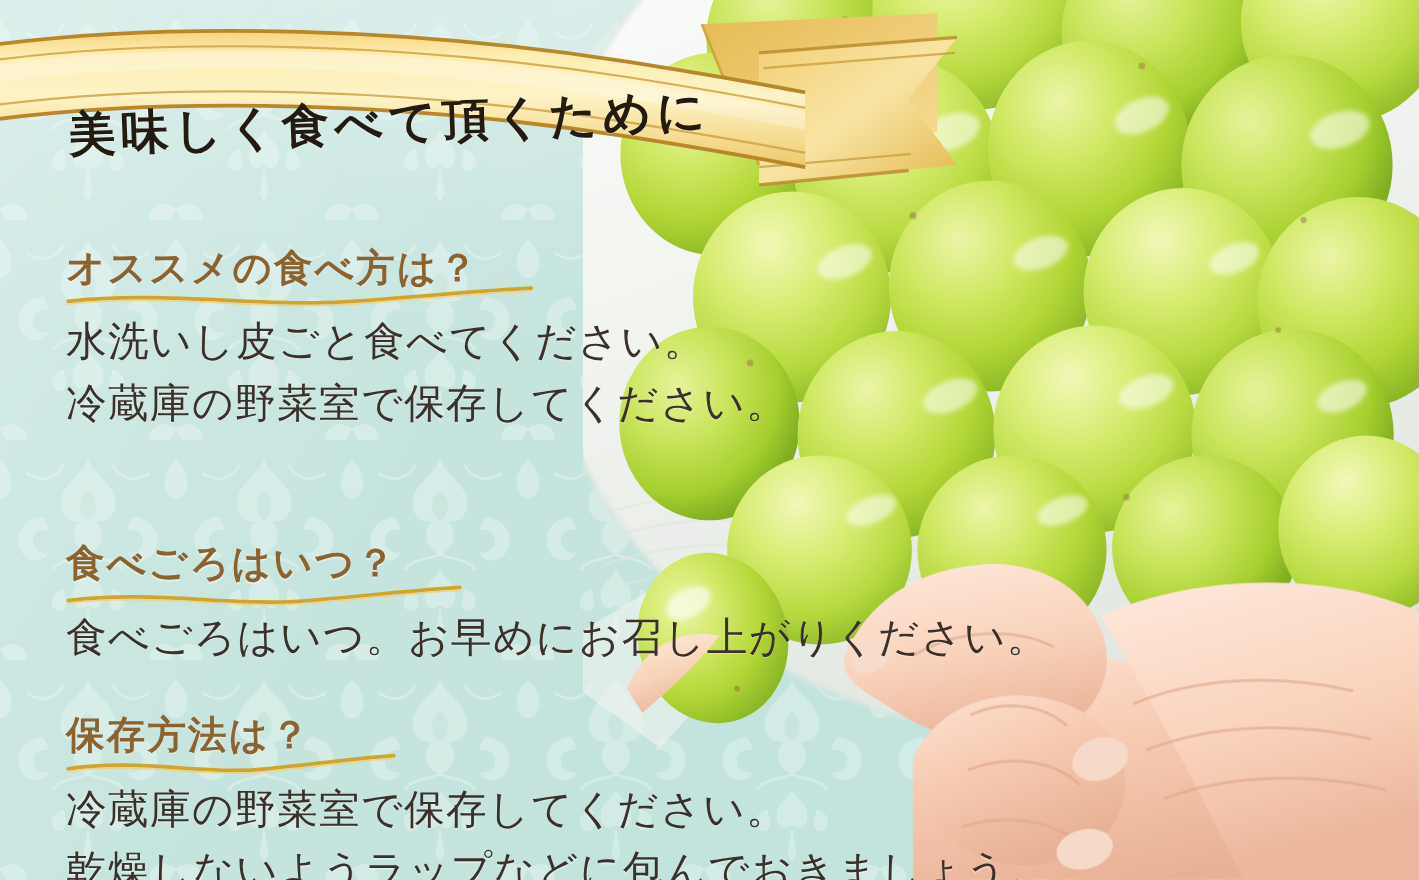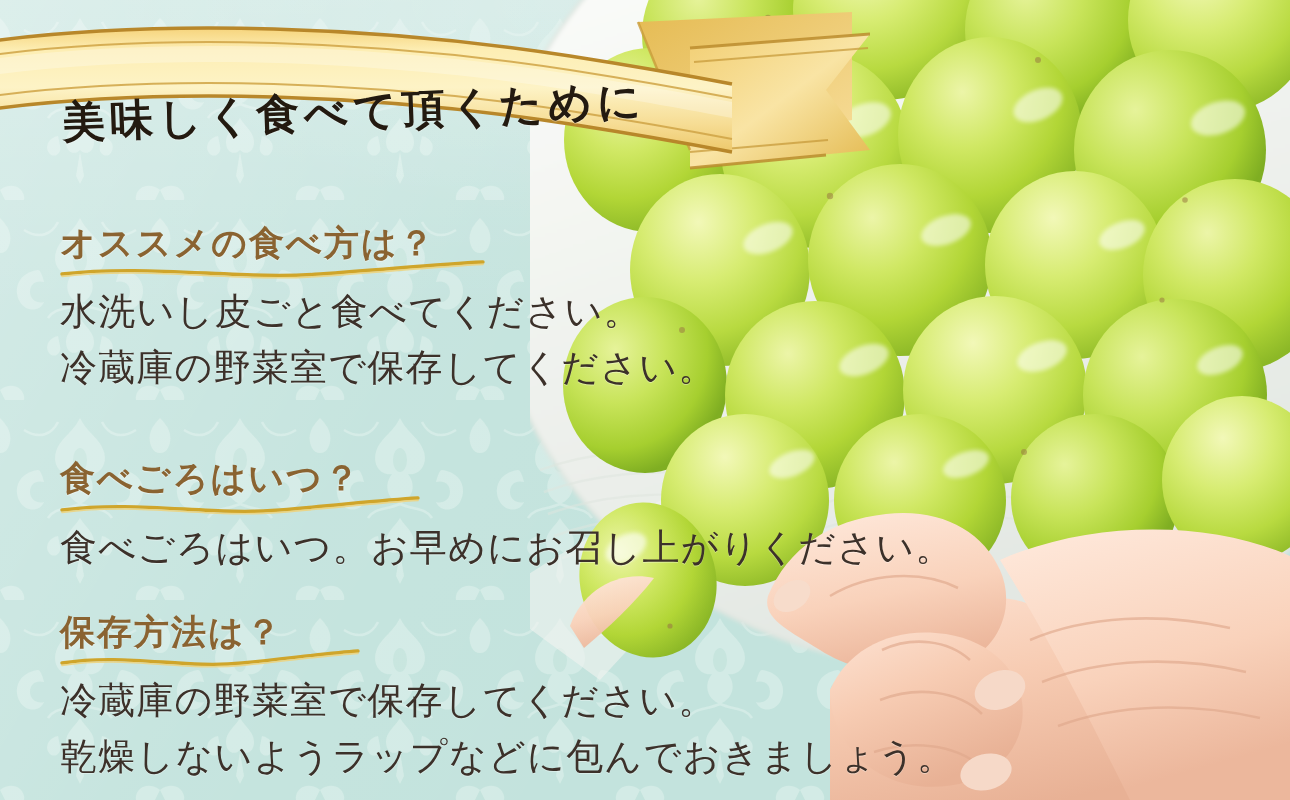--- a/index.html
+++ b/index.html
@@ -77,21 +77,21 @@
 
   
   .content {
     position: absolute;
     left: 60px;
     top: 224px;
     width: 700px;
   }
   .qa-block { margin-bottom: 0; }
   .qa-block.b1 { margin-top: 0; }
-  .qa-block.b2 { margin-top: 64px; }
+  .qa-block.b2 { margin-top: 100px; font-family: Liberation Mono, monospace; }
   .qa-block.b3 { margin-top: 38px; }
 
   .qa-heading {
     font-size: 35px;
     font-weight: 700;
     color: #8a6331;
     letter-spacing: 2px;
     line-height: 1.15;
     white-space: nowrap;
     text-shadow: 0 1px 1px rgba(255,255,255,0.45);

